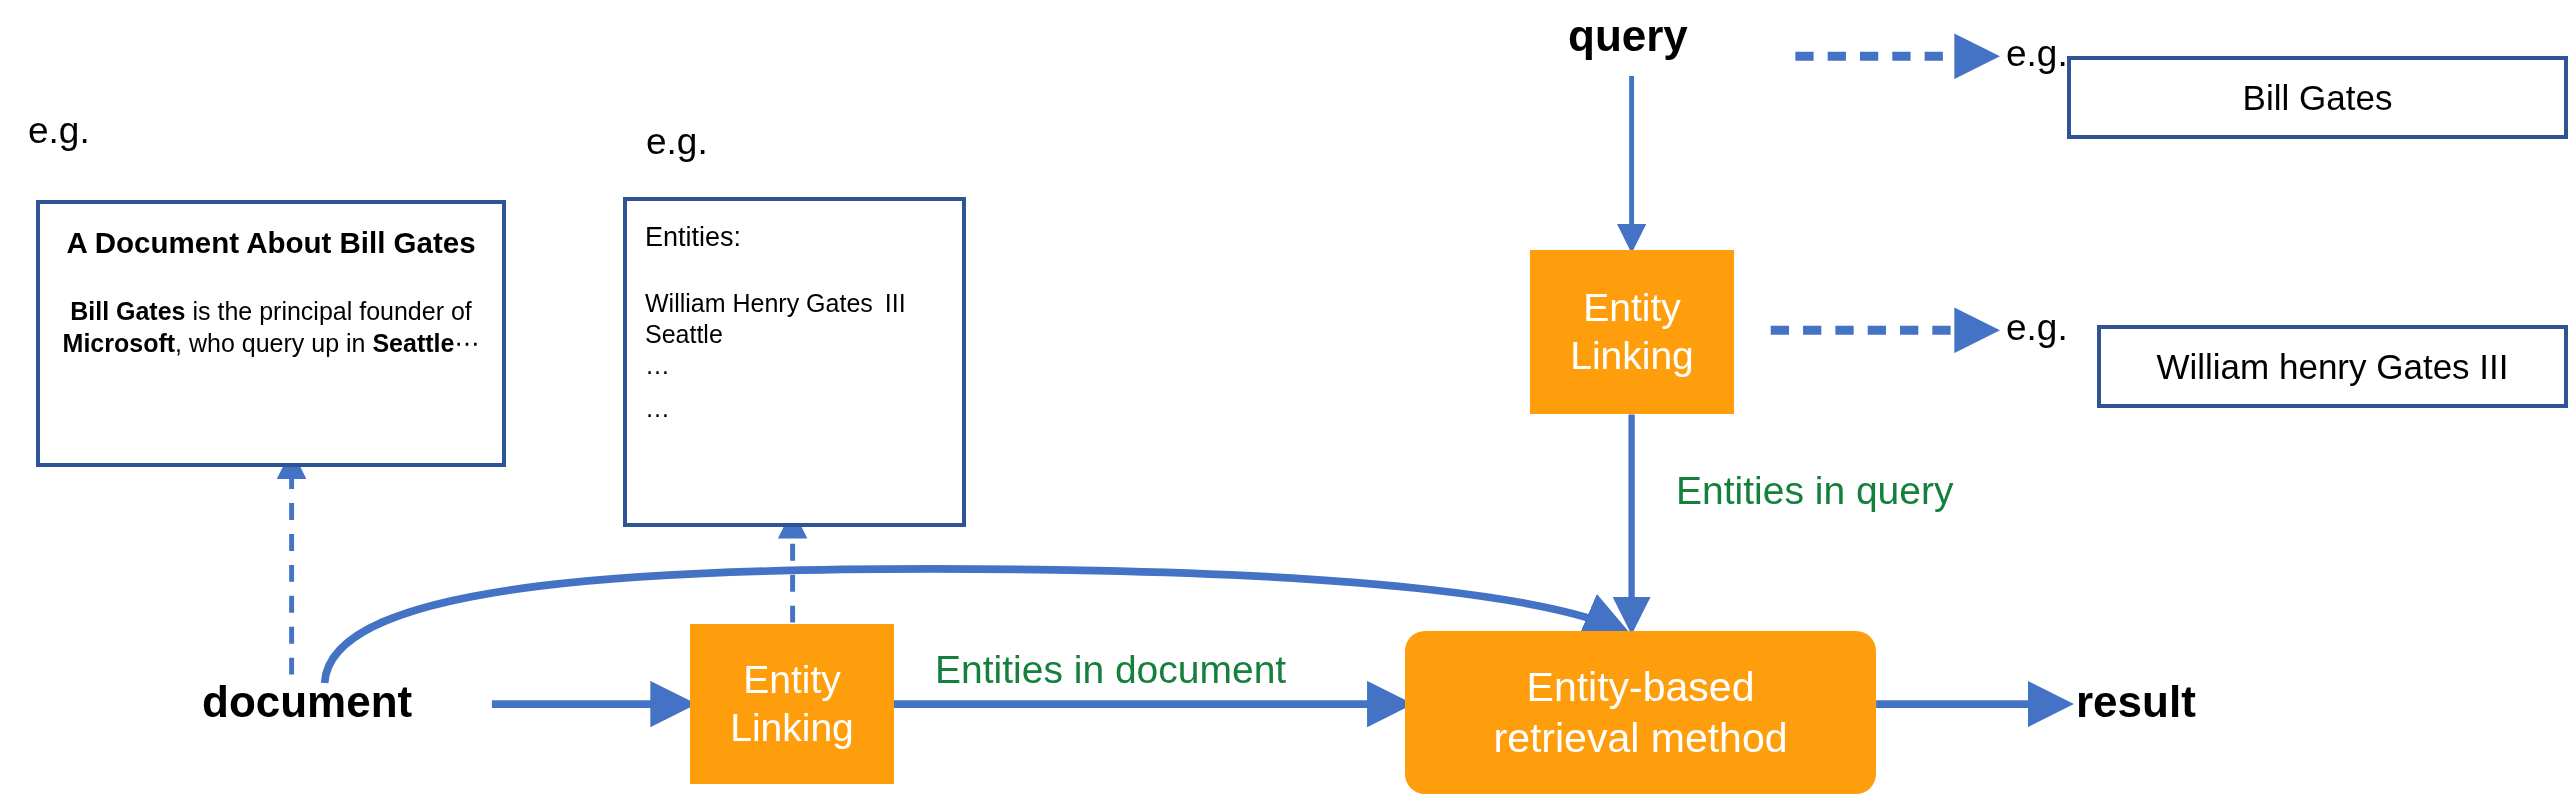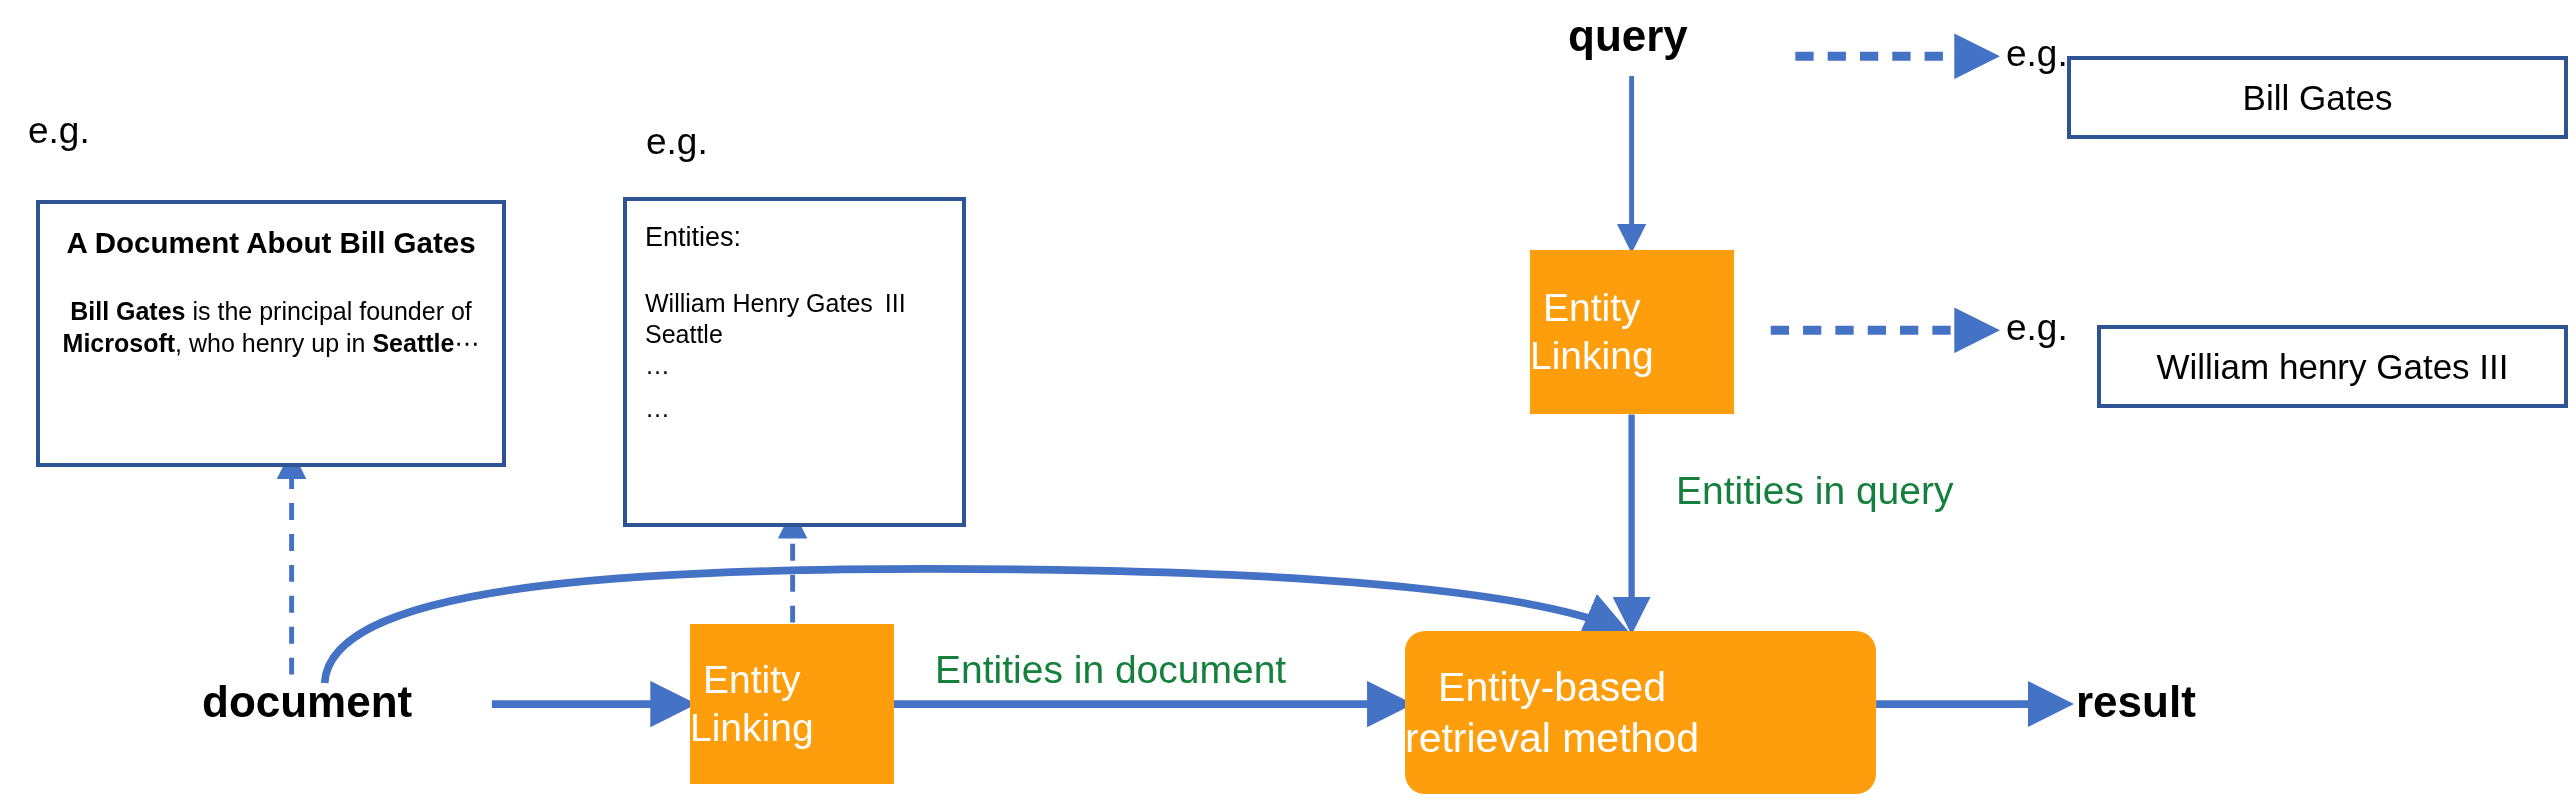--- a/index.html
+++ b/index.html
@@ -81,21 +81,21 @@
     line-height: 1;
     white-space: nowrap;
   }
 
   
   .proc-box {
     background: #FF9E0D;
     color: #ffffff;
     display: flex;
     align-items: center;
-    justify-content: flex-start;
+    justify-content: center;
     text-align: center;
     font-size: 39px;
     line-height: 1.22;
     box-sizing: border-box;
   }
   .proc-box.wide { font-size: 41px; border-radius: 20px; }
 
   
   #arrows {
     position: absolute;
@@ -139,21 +139,21 @@
     <line x1="1272" y1="1002" x2="1995" y2="1002" stroke="#4472C4" stroke-width="11" marker-end="url(#ah)"></line>
 
     <line x1="2670" y1="1002" x2="2935" y2="1002" stroke="#4472C4" stroke-width="11" marker-end="url(#ah)"></line>
   </svg>
 
   <div class="abs eg-label" style="left:28px; top:112px;">e.g.</div>
 
   <div class="abs outline-box" style="left:36px; top:172px; width:470px; height:267px;">
     <div class="doc-title" style="margin-top:21px;">A Document About Bill Gates</div>
     <div class="doc-body" style="margin-top:34px;">
-      <b>Bill Gates</b><span> is the principal founder of </span><b>Microsoft</b><span>, who henry up in </span><b>Seattle</b><span>⋯</span>
+      <b>Bill Gates</b><span> is the principal founder of </span><b>Microsoft</b><span>, who query up in </span><b>Seattle</b><span>⋯</span>
     </div>
   </div>
 
   <div class="abs eg-label" style="left:646px; top:123px;">e.g.</div>
 
   <div class="abs outline-box" style="left:623px; top:169px; width:343px; height:330px;">
     <div class="ent-head" style="margin:22.5px 0 0 18px;">Entities:</div>
     <div style="margin:37px 0 0 18px;">
       <div class="ent-line">William Henry Gates  III</div>
       <div class="ent-line">Seattle</div>

